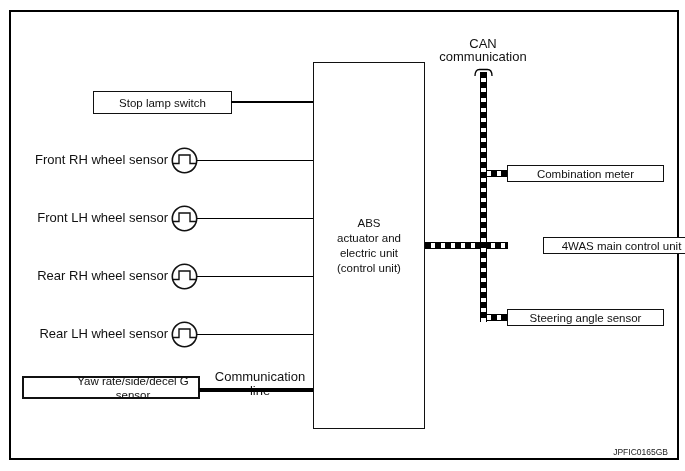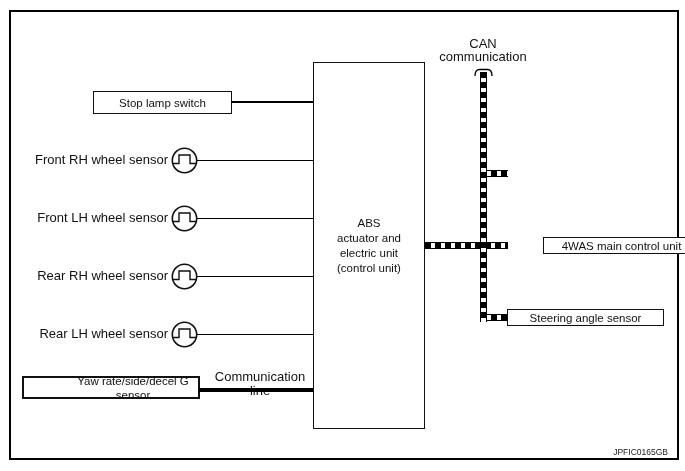--- a/index.html
+++ b/index.html
@@ -85,17 +85,18 @@
     <svg width="21" height="10" viewBox="0 0 21 10">
       <path d="M2 9 Q2 2.5 6.5 2.5 L14.5 2.5 Q19 2.5 19 9" fill="none" stroke="#000" stroke-width="1.3"></path>
     </svg>
   </div>
 
   <div class="canline-h" style="left:425px; top:242px; width:83px;"></div>
   <div class="canline-h" style="left:481px; top:169.5px; width:27px;"></div>
   <div class="canline-h" style="left:481px; top:314px; width:27px;"></div>
   <div class="canline-v" style="left:480px; top:72px; height:250px;"></div>
 
+  <div class="box" style="left:507px; top:165px; width:157px; height:17px;">Combination meter</div>
   <div class="box" style="left:507px; top:237px; width:157px; height:17px;margin-left:36px;">4WAS main control unit</div>
   <div class="box" style="left:507px; top:309px; width:157px; height:17px;">Steering angle sensor</div>
 
   <div class="figcode" style="left:575px; top:447px; width:93px;">JPFIC0165GB</div>
 </div>
 
 </body></html>

